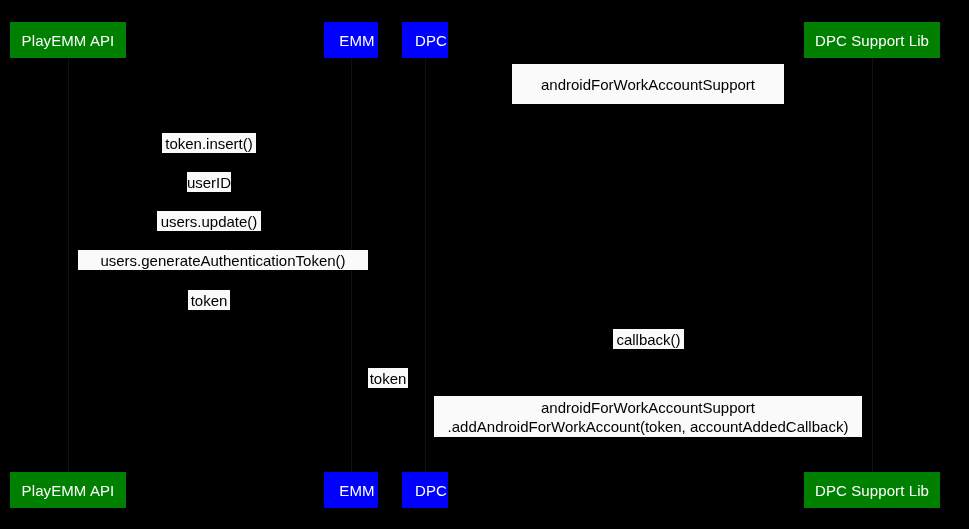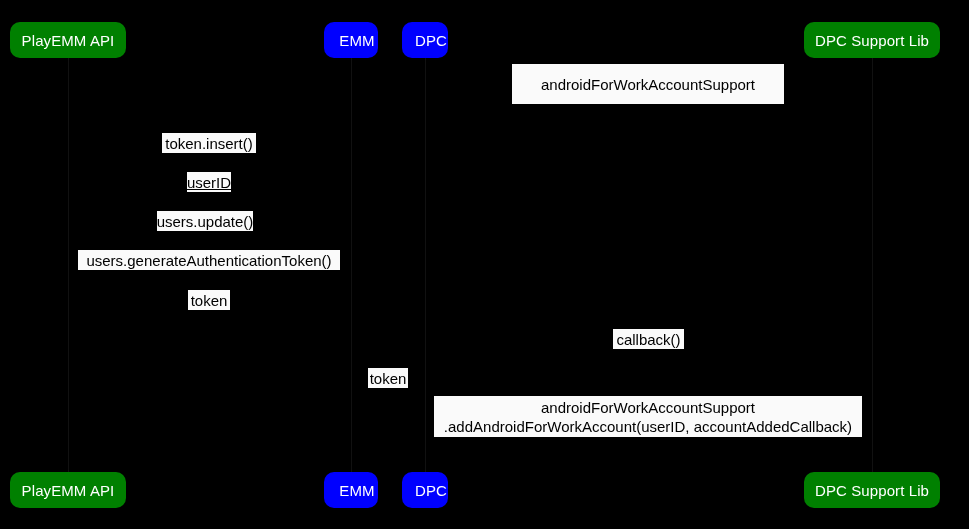--- a/index.html
+++ b/index.html
@@ -32,21 +32,20 @@
     position: absolute;
     box-sizing: border-box;
     display: flex;
     align-items: center;
     justify-content: center;
     color: #ffffff;
     font-size: 15px;
     line-height: 1;
     white-space: nowrap;
     letter-spacing: 0.1px;
-    border-radius: 10px;
   }
   .participant.green { background: #008000; }
   .participant.blue  { background: #0000ff; padding-left: 12px; }
 
   .msg-label {
     position: absolute;
     box-sizing: border-box;
     background: #fafafa;
     color: #000000;
     font-size: 15px;
@@ -102,21 +101,21 @@
       <div class="participant blue" style="left: 402px; top: 472px; width: 46px; height: 36px;">
         <span>DPC</span>
       </div>
       <div class="participant green" style="left: 804px; top: 472px; width: 136px; height: 36px;">
         <span>DPC Support Lib</span>
       </div>
     </div>
   <div id="messages">
       <div class="msg-label two-line" style="left: 512px; top: 64px; width: 272px; height: 40px;"><span class="line">androidForWorkAccountSupport</span></div>
       <div class="msg-label" style="left: 162px; top: 133px; width: 94px; height: 20px;"><span class="line">token.insert()</span></div>
-      <div class="msg-label" style="left: 187px; top: 172px; width: 44px; height: 20px; text-decoration: underline;"><span class="line">userID</span></div>
-      <div class="msg-label" style="left: 157px; top: 211px; width: 96px; height: 20px;"><span class="line">users.update()</span></div>
-      <div class="msg-label" style="left: 78px; top: 250px; width: 262px; height: 20px;"><span class="line">users.generateAuthenticationToken()</span></div>
+      <div class="msg-label" style="left: 187px; top: 172px; width: 44px; height: 20px;"><span class="line">userID</span></div>
+      <div class="msg-label" style="left: 157px; top: 211px; width: 104px; height: 20px;"><span class="line">users.update()</span></div>
+      <div class="msg-label" style="left: 78px; top: 250px; width: 290px; height: 20px;"><span class="line">users.generateAuthenticationToken()</span></div>
       <div class="msg-label" style="left: 188px; top: 290px; width: 42px; height: 20px;"><span class="line">token</span></div>
       <div class="msg-label" style="left: 613px; top: 329px; width: 71px; height: 20px;"><span class="line">callback()</span></div>
       <div class="msg-label" style="left: 368px; top: 368px; width: 40px; height: 20px;"><span class="line">token</span></div>
-      <div class="msg-label two-line" style="left: 434px; top: 396px; width: 428px; height: 41px;"><span class="line">androidForWorkAccountSupport</span><span class="line">.addAndroidForWorkAccount(userID, accountAddedCallback)</span></div>
+      <div class="msg-label two-line" style="left: 434px; top: 396px; width: 428px; height: 41px;"><span class="line">androidForWorkAccountSupport</span><span class="line">.addAndroidForWorkAccount(token, accountAddedCallback)</span></div>
     </div>
 </div>
 
 </body></html>

